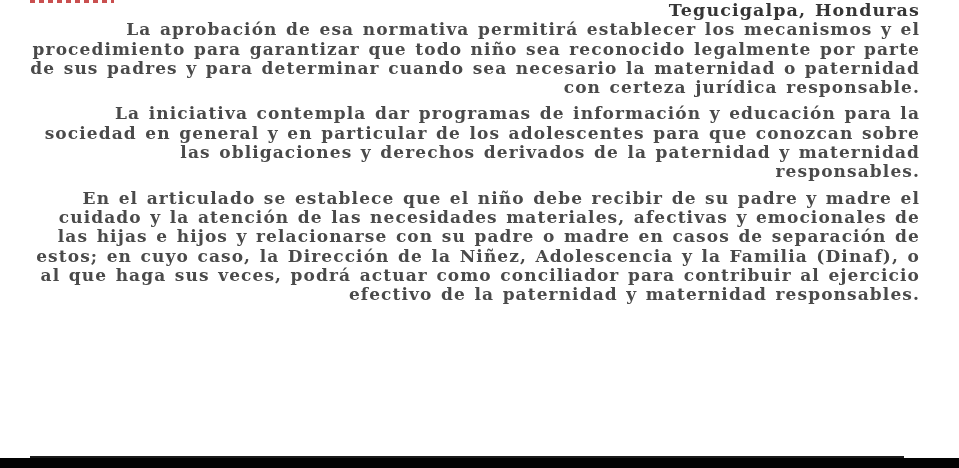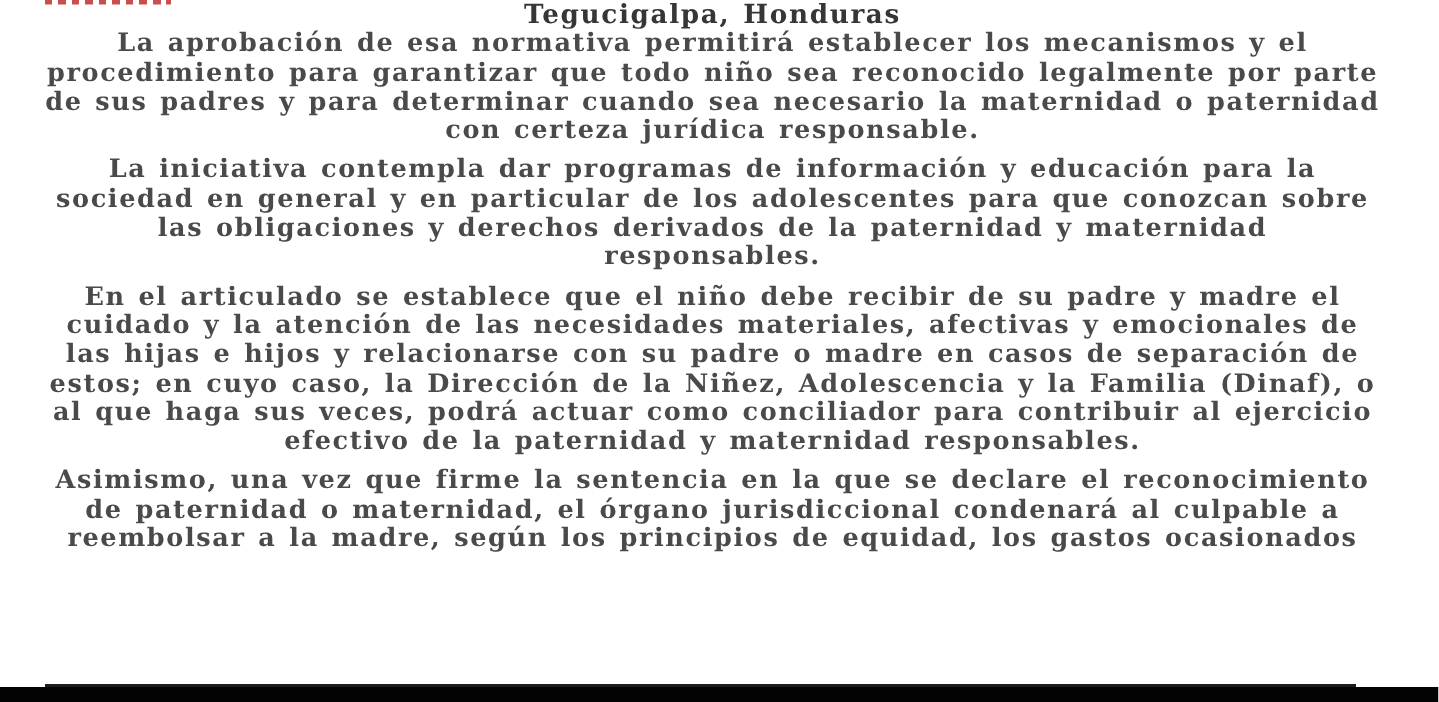--- a/index.html
+++ b/index.html
@@ -19,21 +19,21 @@
     padding: 1px 24px 0 30px;
   }
   .article-text {
     width: 890px;
     color: #4a4a4a;
     font-size: 17px;
     line-height: 19.3px;
     font-weight: 700;
     letter-spacing: 1.1px;
     word-spacing: 1.5px;
-    text-align: center;
+    text-align: right;
   }
   .location-header {
     margin: 0;
     font-size: 17.5px;
     line-height: 19.3px;
     font-weight: 700;
     color: #363636;
     letter-spacing: 1.1px;
   }
   .article-text p {
@@ -72,19 +72,18 @@
 </style>
 </head>
 <body>
 
 <div class="page">
   <div class="article-text">
     <h1 class="location-header">Tegucigalpa, Honduras</h1>
     <p>La aprobación de esa normativa permitirá establecer los mecanismos y el procedimiento para garantizar que todo niño sea reconocido legalmente por parte de sus padres y para determinar cuando sea necesario la maternidad o paternidad con certeza jurídica responsable.</p>
     <p>La iniciativa contempla dar programas de información y educación para la sociedad en general y en particular de los adolescentes para que conozcan sobre las obligaciones y derechos derivados de la paternidad y maternidad responsables.</p>
     <p>En el articulado se establece que el niño debe recibir de su padre y madre el cuidado y la atención de las necesidades materiales, afectivas y emocionales de las hijas e hijos y relacionarse con su padre o madre en casos de separación de estos; en cuyo caso, la Dirección de la Niñez, Adolescencia y la Familia (Dinaf), o al que haga sus veces, podrá actuar como conciliador para contribuir al ejercicio efectivo de la paternidad y maternidad responsables.</p>
-    <p>Asimismo, una vez que firme la sentencia en la que se declare el reconocimiento de paternidad o maternidad, el órgano jurisdiccional condenará al culpable a reembolsar a la madre, según los principios de equidad, los gastos ocasionados</p>
   </div>
 </div>
 
 <div class="spellcheck-squiggle"></div>
 <div class="clipped-line-rule"></div>
 <div class="bottom-bar"></div>
 
 </body></html>

